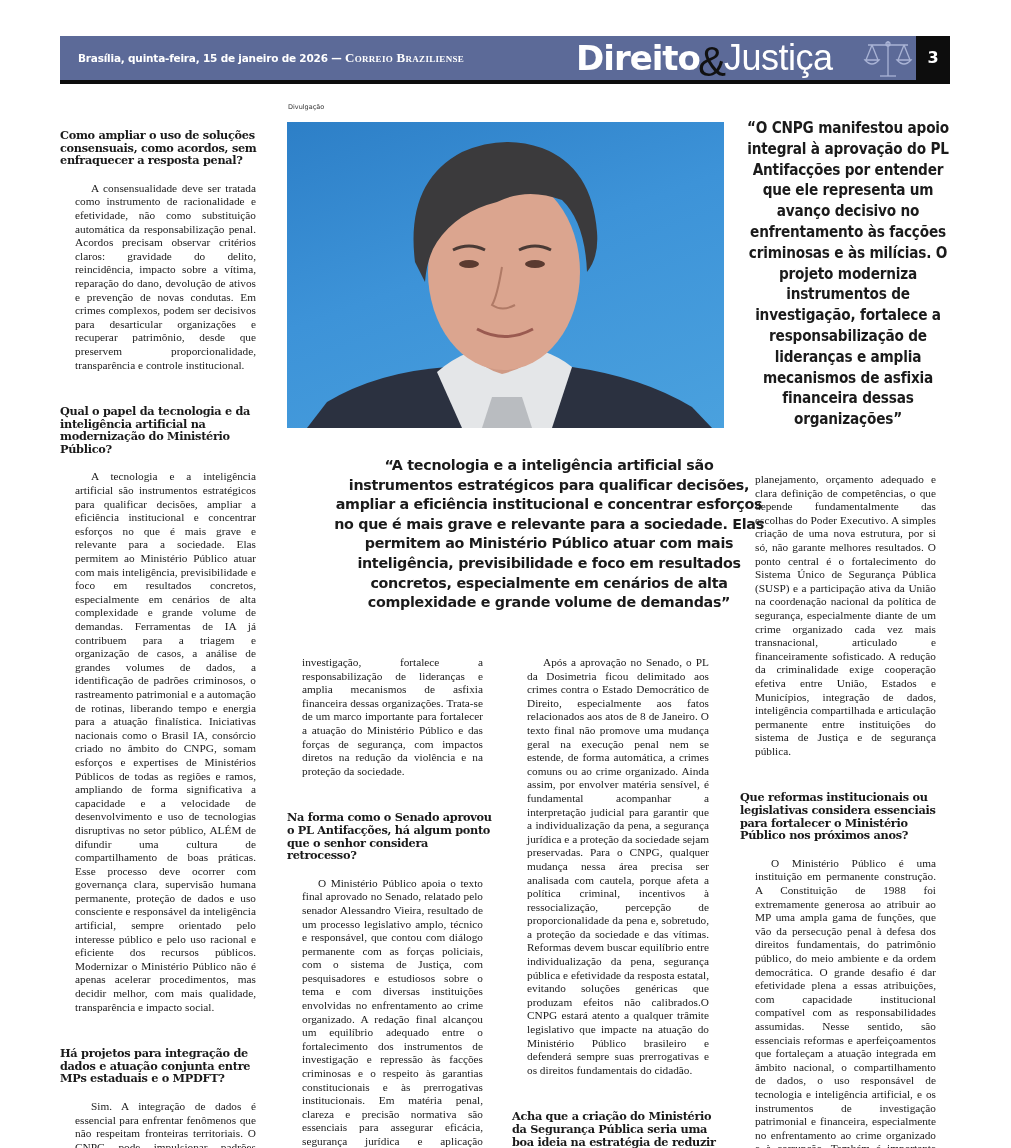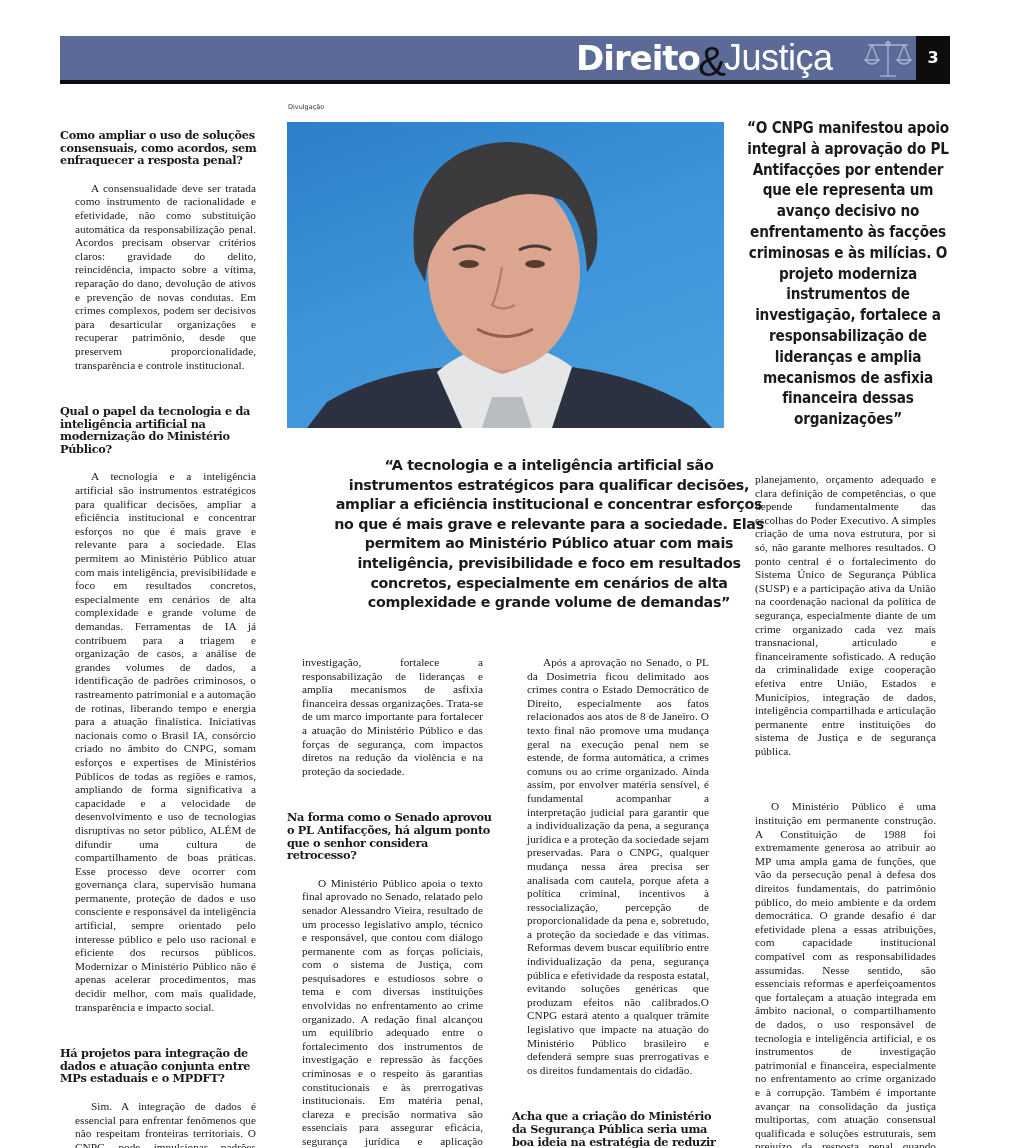--- a/index.html
+++ b/index.html
@@ -19,20 +19,24 @@
   .col .gap{height:12px;}
   .credit{position:absolute;left:288px;top:103px;font-family:"DejaVu Sans",sans-serif;font-size:6.5px;color:#333;}
   .photo{position:absolute;left:287px;top:122px;width:437px;height:306px;overflow:hidden;background:linear-gradient(160deg,#2d7fc7 0%,#3d93d8 45%,#4aa1de 100%);}
   .quote-side{position:absolute;left:742px;top:118px;width:212px;font-family:"DejaVu Sans Condensed","DejaVu Sans",sans-serif;font-weight:bold;font-size:15.2px;line-height:20.8px;text-align:center;color:#1b1b1b;letter-spacing:-0.2px;}
   .quote-main{position:absolute;left:292px;top:456px;width:436px;font-family:"DejaVu Sans",sans-serif;font-weight:bold;font-size:14.3px;line-height:19.6px;text-align:center;color:#1b1b1b;letter-spacing:-0.3px;margin-left:39px;}
 </style>
 </head>
 <body>
 
 <div class="header">
+  <div class="dateline">
+    <span>Brasília, quinta-feira, 15 de janeiro de 2026 —</span>
+    <span class="paper">Correio Braziliense</span>
+  </div>
   <div class="brand">
     <span class="w1">Direito</span>
     <span class="amp">&amp;</span>
     <span class="w2">Justiça</span>
   </div>
   <svg class="scale-icon" viewBox="0 0 52 42">
     <g fill="none" stroke="#aab4d6" stroke-width="1.3">
       <line x1="26" y1="3" x2="26" y2="38"></line>
       <line x1="18" y1="38" x2="34" y2="38"></line>
       <line x1="6" y1="7" x2="46" y2="7"></line>
@@ -104,14 +108,15 @@
 
 <div class="col" style="left:512px;top:641px;width:212px;">
   <p>Após a aprovação no Senado, o PL da Dosimetria ficou delimitado aos crimes contra o Estado Democrático de Direito, especialmente aos fatos relacionados aos atos de 8 de Janeiro. O texto final não promove uma mudança geral na execução penal nem se estende, de forma automática, a crimes comuns ou ao crime organizado. Ainda assim, por envolver matéria sensível, é fundamental acompanhar a interpretação judicial para garantir que a individualização da pena, a segurança jurídica e a proteção da sociedade sejam preservadas. Para o CNPG, qualquer mudança nessa área precisa ser analisada com cautela, porque afeta a política criminal, incentivos à ressocialização, percepção de proporcionalidade da pena e, sobretudo, a proteção da sociedade e das vítimas. Reformas devem buscar equilíbrio entre individualização da pena, segurança pública e efetividade da resposta estatal, evitando soluções genéricas que produzam efeitos não calibrados.O CNPG estará atento a qualquer trâmite legislativo que impacte na atuação do Ministério Público brasileiro e defenderá sempre suas prerrogativas e os direitos fundamentais do cidadão.</p>
   <div class="gap"></div>
   <h3>Acha que a criação do Ministério da Segurança Pública seria uma boa ideia na estratégia de reduzir a criminalidade e o crime organizado?</h3>
 </div>
 
 <div class="col" style="left:740px;top:458px;width:211px;">
   <p style="text-indent:0">planejamento, orçamento adequado e clara definição de competências, o que depende fundamentalmente das escolhas do Poder Executivo. A simples criação de uma nova estrutura, por si só, não garante melhores resultados. O ponto central é o fortalecimento do Sistema Único de Segurança Pública (SUSP) e a participação ativa da União na coordenação nacional da política de segurança, especialmente diante de um crime organizado cada vez mais transnacional, articulado e financeiramente sofisticado. A redução da criminalidade exige cooperação efetiva entre União, Estados e Municípios, integração de dados, inteligência compartilhada e articulação permanente entre instituições do sistema de Justiça e de segurança pública.</p>
   <div class="gap"></div>
+  <h3>Que reformas institucionais ou legislativas considera essenciais para fortalecer o Ministério Público nos próximos anos?</h3>
   <p>O Ministério Público é uma instituição em permanente construção. A Constituição de 1988 foi extremamente generosa ao atribuir ao MP uma ampla gama de funções, que vão da persecução penal à defesa dos direitos fundamentais, do patrimônio público, do meio ambiente e da ordem democrática. O grande desafio é dar efetividade plena a essas atribuições, com capacidade institucional compatível com as responsabilidades assumidas. Nesse sentido, são essenciais reformas e aperfeiçoamentos que fortaleçam a atuação integrada em âmbito nacional, o compartilhamento de dados, o uso responsável de tecnologia e inteligência artificial, e os instrumentos de investigação patrimonial e financeira, especialmente no enfrentamento ao crime organizado e à corrupção. Também é importante avançar na consolidação da justiça multiportas, com atuação consensual qualificada e soluções estruturais, sem prejuízo da resposta penal quando necessária. Fortalecer o Ministério Público é assegurar condições para que ele cumpra, com independência, eficiência e responsabilidade democrática, o papel que a Constituição lhe confiou e que a sociedade legitimamente espera.</p>
 </div>
 
 </body></html>

